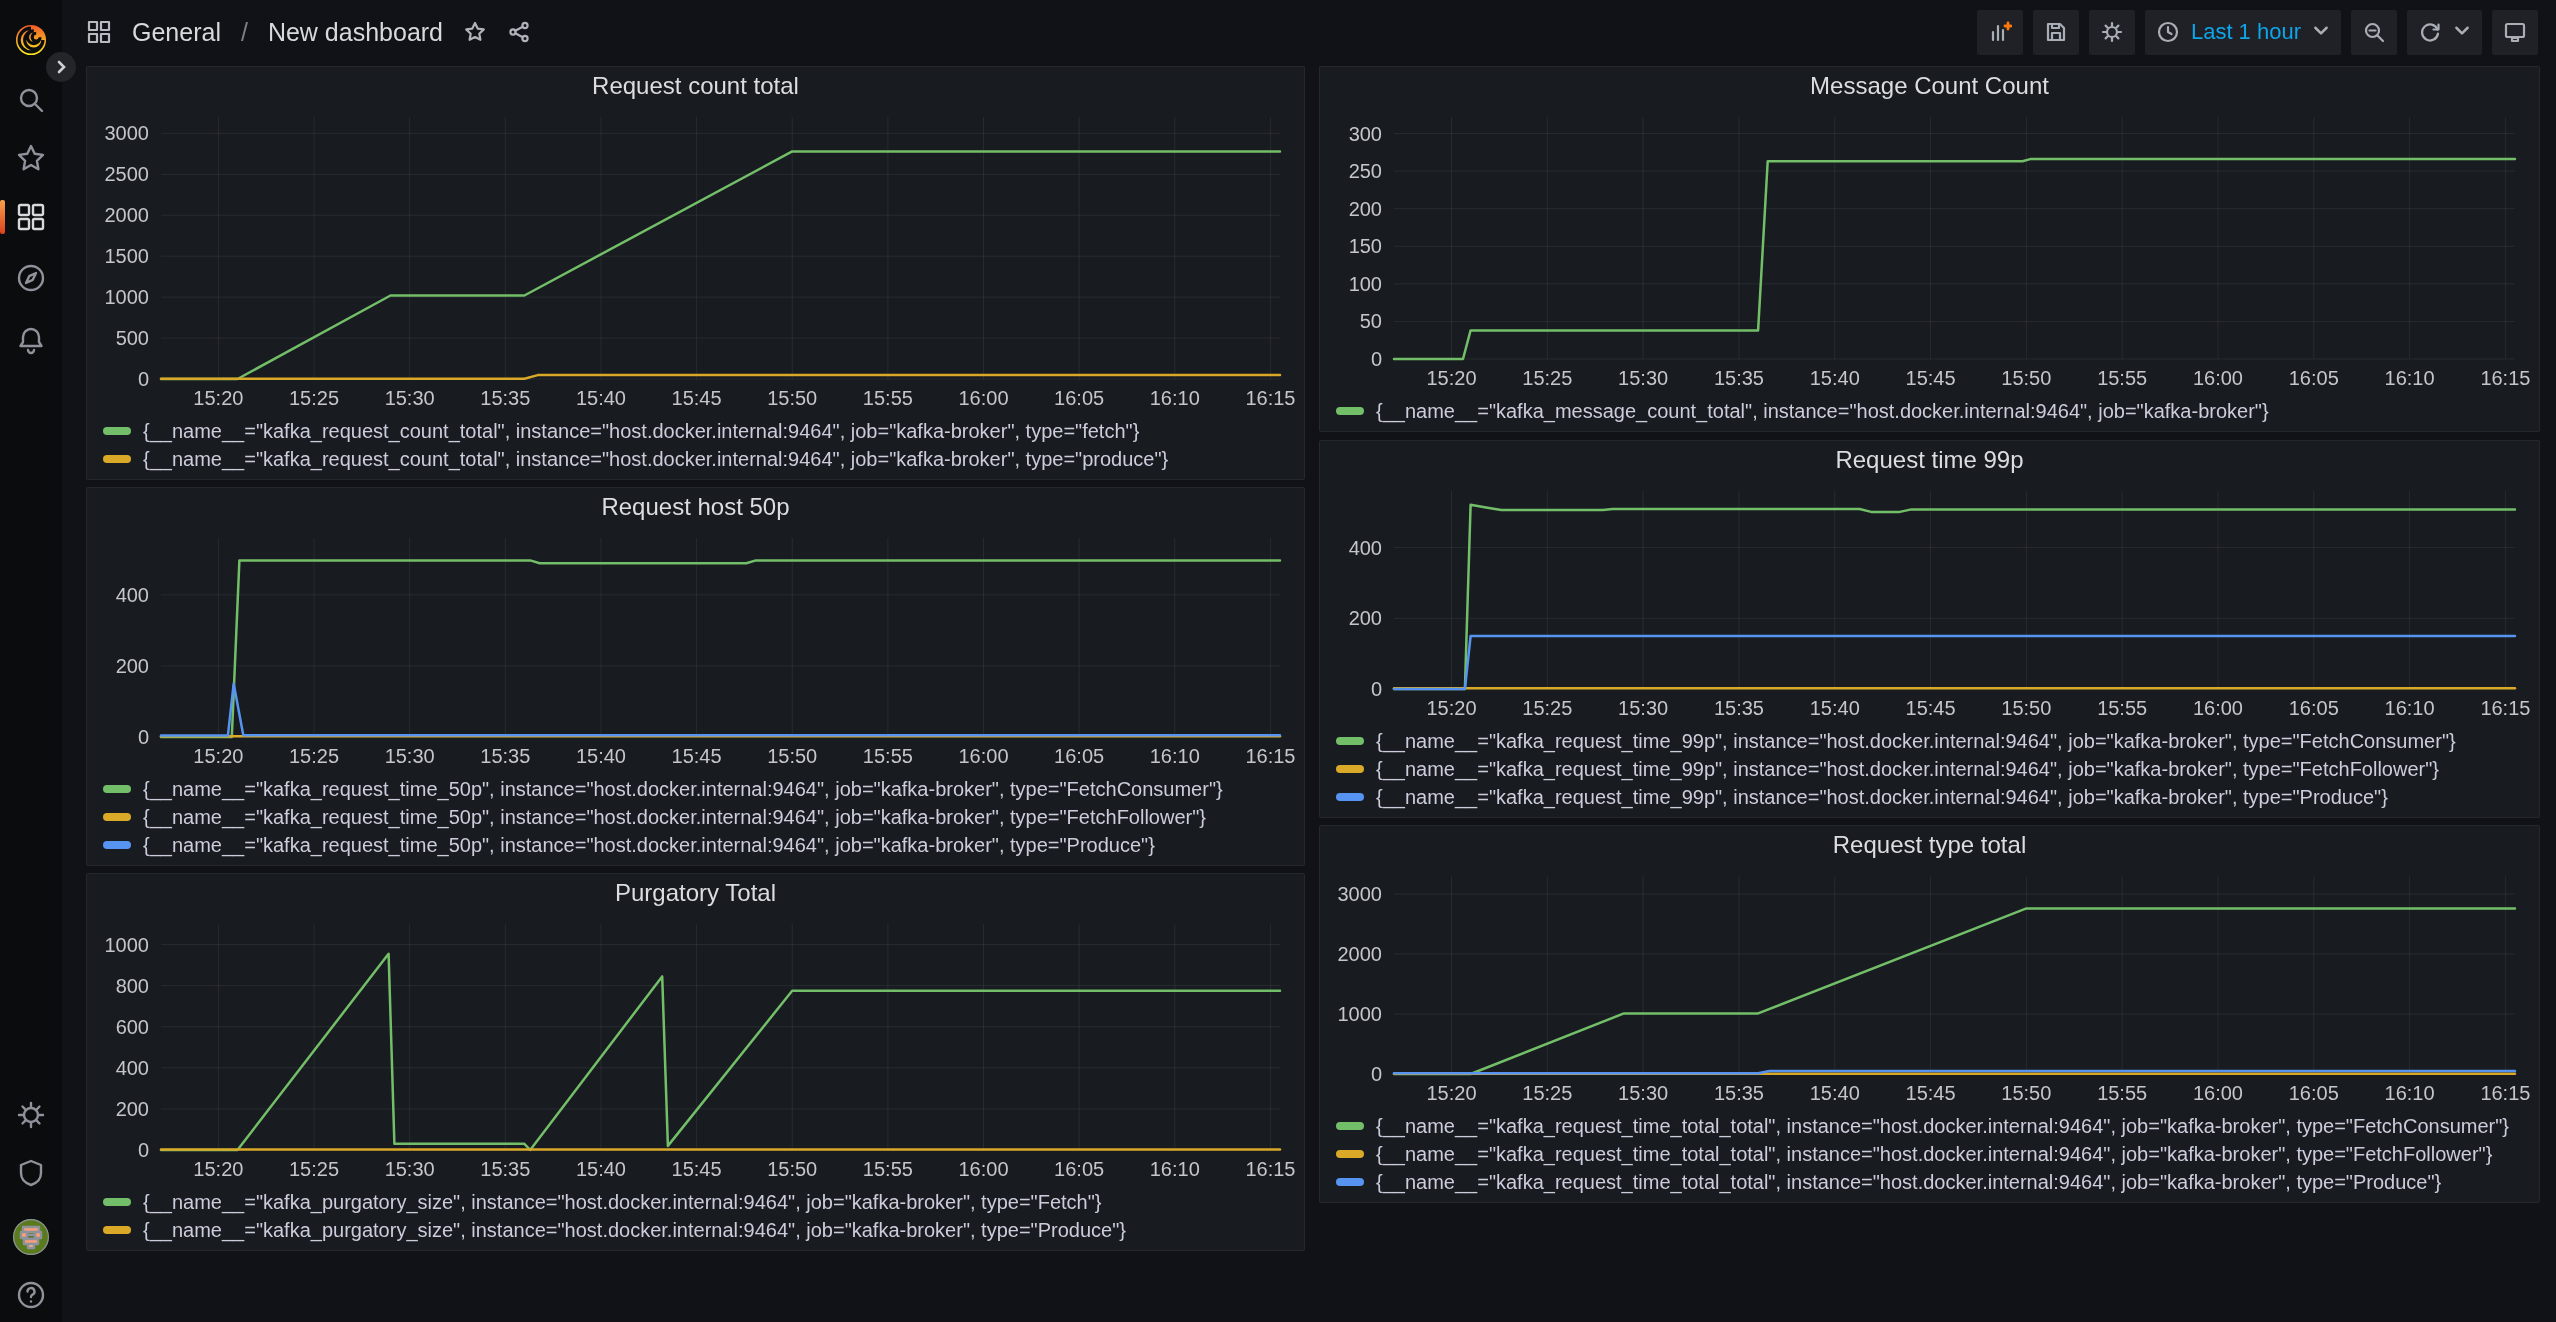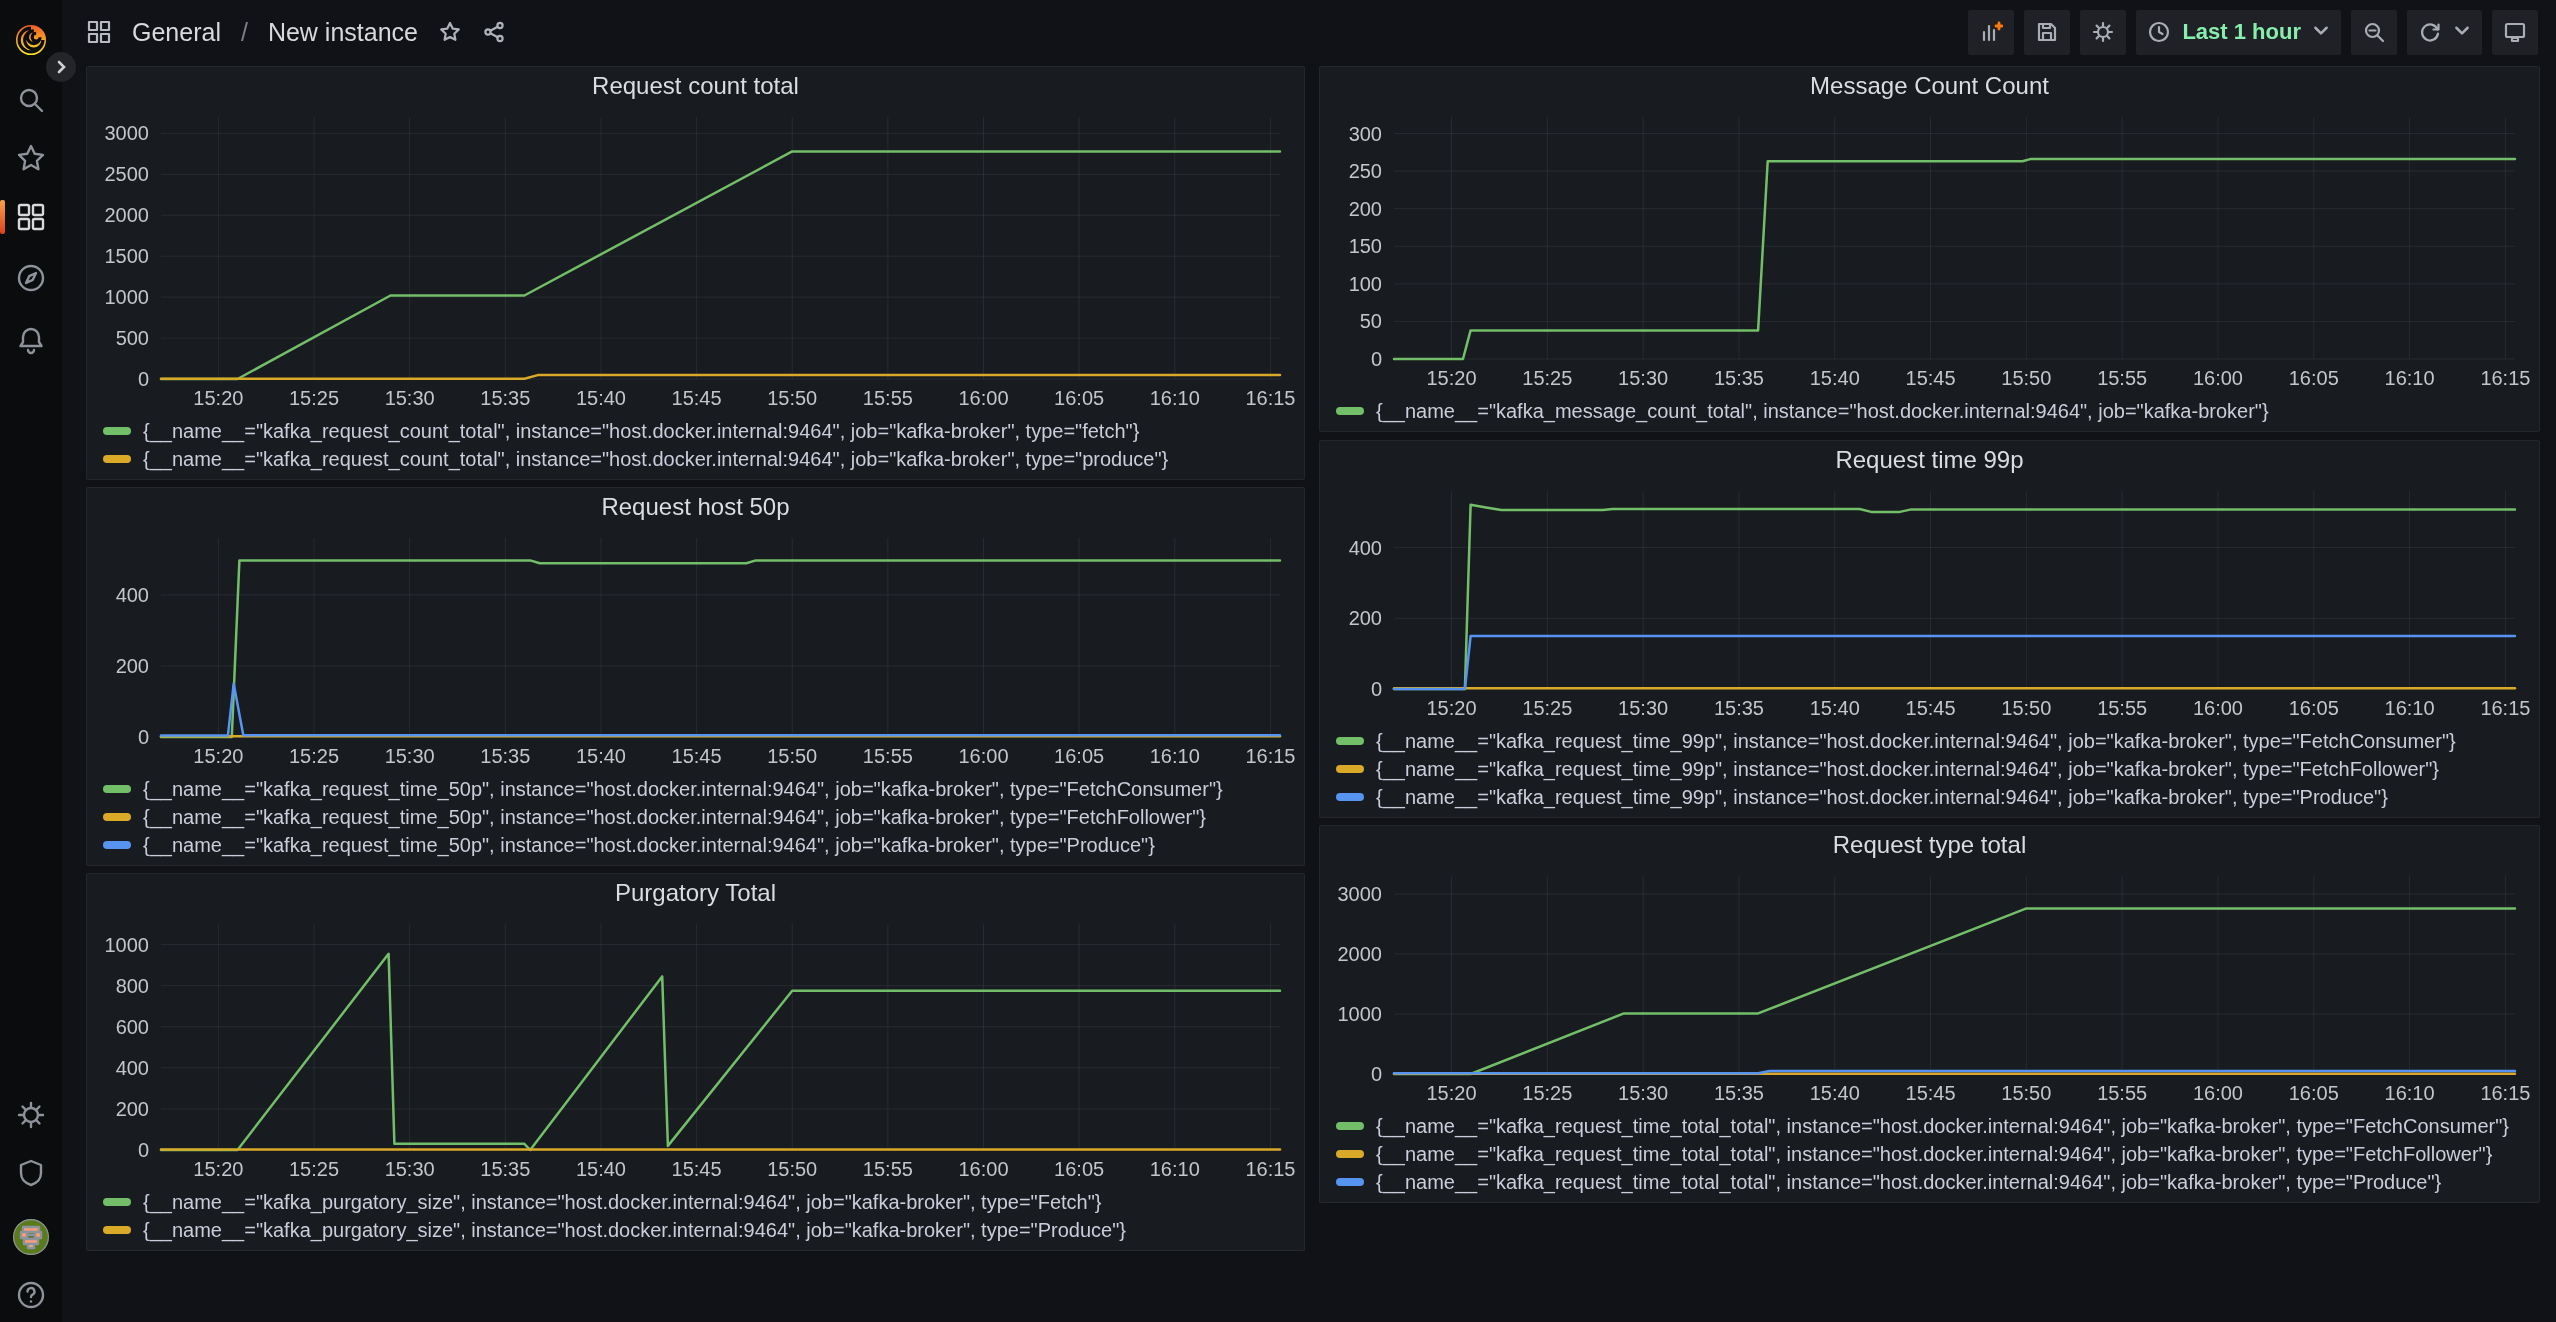--- a/index.html
+++ b/index.html
@@ -27,21 +27,21 @@
   .bc{display:flex;align-items:center;gap:20px;font-size:25px;color:#d8d9da;}
   .bc-icon{width:26px;height:26px;color:#b7bac0;}
   .bc-icon svg,.bc-act svg{width:100%;height:100%;stroke:currentColor;fill:none;stroke-width:2.2;stroke-linecap:round;stroke-linejoin:round;}
   .bc .sep{color:#7b7f87;}
   .bc-act{width:24px;height:24px;color:#aeb2b9;background:none;border:none;padding:0;cursor:pointer;}
   .tb-actions{margin-left:auto;display:flex;align-items:center;gap:10px;}
   .tb-btn{height:45px;min-width:45px;padding:0 11px;background:#1f2126;border:none;border-radius:2px;
           color:#a9aeb6;display:flex;align-items:center;justify-content:center;gap:11px;box-sizing:border-box;
           font-size:22px;font-family:inherit;cursor:pointer;}
   .tb-btn svg{width:24px;height:24px;stroke:currentColor;fill:none;stroke-width:2.2;stroke-linecap:round;stroke-linejoin:round;}
-  .tb-btn .lbl{color:#86efac;white-space:nowrap;font-weight:bold;}
+  .tb-btn .lbl{color:#0ea5e9;white-space:nowrap;}
   .caret svg{width:18px;height:18px;}
 
   
   .panel{position:absolute;background:#181b1f;border:1px solid rgba(204,204,220,0.07);border-radius:2px;box-sizing:border-box;}
   .p1{left:86px;  top:66px;  width:1219px;height:414px;text-align:center;}
   .p2{left:1319px;top:66px;  width:1221px;height:366px;}
   .p3{left:86px;  top:487px; width:1219px;height:379px;}
   .p4{left:1319px;top:440px; width:1221px;height:378px;}
   .p5{left:86px;  top:873px; width:1219px;height:378px;}
   .p6{left:1319px;top:825px; width:1221px;height:378px;}
@@ -147,21 +147,21 @@
       <span class="bc-icon">
         <svg viewBox="0 0 26 26">
             <rect x="3" y="3" width="8" height="8"></rect>
             <rect x="15" y="3" width="8" height="8"></rect>
             <rect x="3" y="15" width="8" height="8"></rect>
             <rect x="15" y="15" width="8" height="8"></rect>
           </svg>
       </span>
       <span>General</span>
       <span class="sep">/</span>
-      <span>New instance</span>
+      <span>New dashboard</span>
       <button class="bc-act">
         <svg viewBox="0 0 24 24">
             <path d="M12 3l2.7 5.6 6.1.8-4.5 4.3 1.1 6.1L12 17l-5.4 2.8 1.1-6.1L3.2 9.4l6.1-.8z"></path>
           </svg>
       </button>
       <button class="bc-act">
         <svg viewBox="0 0 24 24">
             <circle cx="18" cy="5.5" r="2.6"></circle>
             <circle cx="6" cy="12" r="2.6"></circle>
             <circle cx="18" cy="18.5" r="2.6"></circle>

